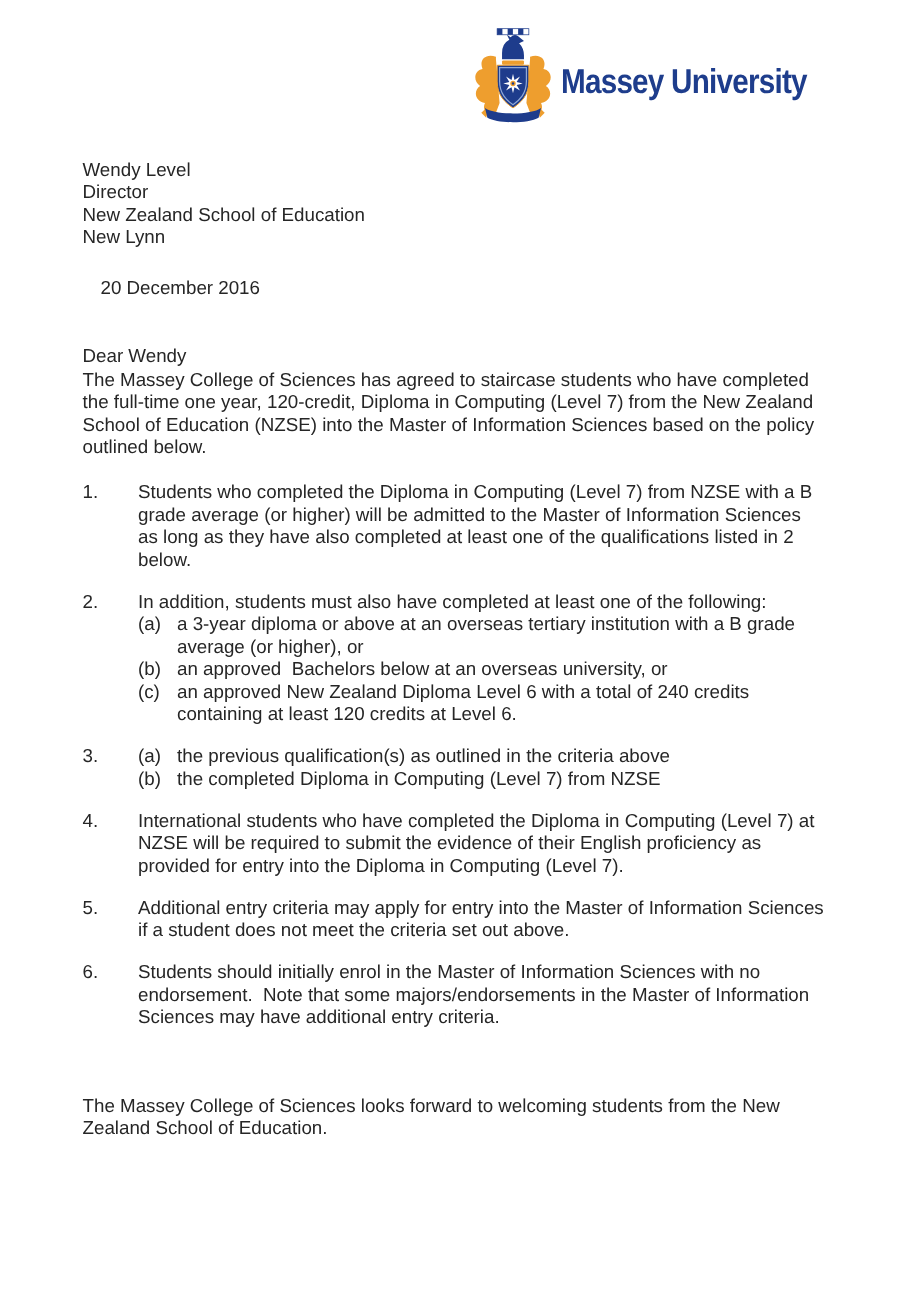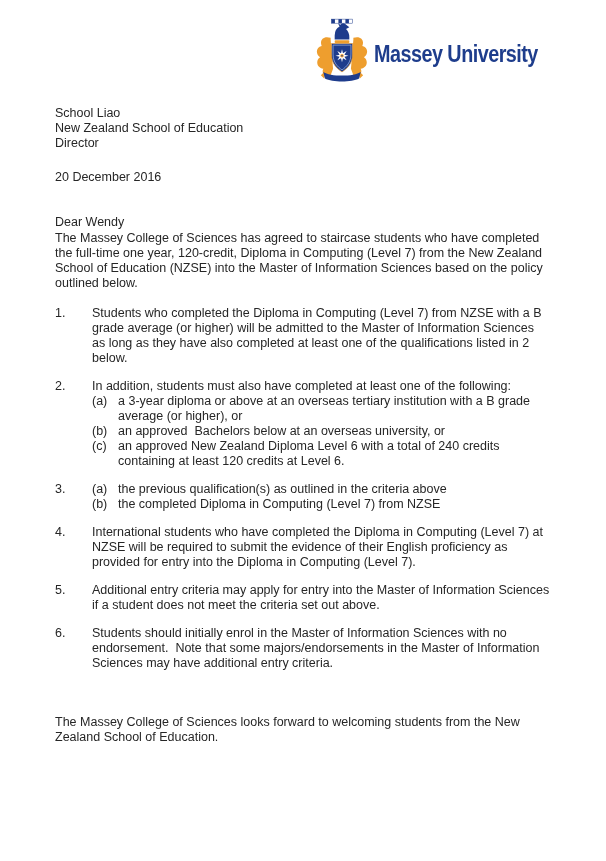--- a/index.html
+++ b/index.html
@@ -17,21 +17,21 @@
     position:absolute;left:374px;top:42px;
     font-size:23px;line-height:24px;font-weight:bold;
     color:#1e3d8c;letter-spacing:-0.6px;white-space:nowrap;
     transform:scaleX(0.86);transform-origin:left center;
   }
 
   
   .content{padding:106px 48px 0 55px;}
   .addr-line{white-space:pre-wrap;}
   .recipient{margin:0 0 19px 0;}
-  .date{margin:0 0 30px 0;}
+  .date{margin:0 0 30px 12px;}
   .salutation{margin:0 0 1px 0;}
   .paragraph{max-width:512px;margin:0 0 15px 0;white-space:pre-wrap;}
   .policy-list{margin:0;}
   .list-item{display:flex;margin:0 0 13px 0;}
   .item-number{width:37px;flex:none;}
   .item-body{flex:1;max-width:466px;}
   .item-text{white-space:pre-wrap;max-width:458px;}
   .sub-item{display:flex;}
   .sub-label{width:26px;flex:none;}
   .sub-text{flex:1;white-space:pre-wrap;}
@@ -71,23 +71,24 @@
       <path fill="#EE9E2E" d="M9,68 l-3,3 4,4 2,-7 z"></path>
       <path fill="#EE9E2E" d="M55,68 l3,3 -4,4 -2,-7 z"></path>
       <path fill="#1e3c8c" d="M9,67 c8,6 38,6 46,0 l-2,8 c-9,5 -33,5 -42,0 z"></path>
     </svg>
   </div>
   <div class="wordmark">Massey University</div>
 
   <div class="content">
 
     <div class="recipient">
-        <div class="addr-line">School Liao</div>
+        <div class="addr-line">Wendy Level</div>
+        <div class="addr-line">Director</div>
         <div class="addr-line">New Zealand School of Education</div>
-        <div class="addr-line">Director</div>
+        <div class="addr-line">New Lynn</div>
       </div>
 
     <div class="date">20 December 2016</div>
 
     <div class="salutation">Dear Wendy</div>
 
     <div class="paragraph">The Massey College of Sciences has agreed to staircase students who have completed the full-time one year, 120-credit, Diploma in Computing (Level 7) from the New Zealand School of Education (NZSE) into the Master of Information Sciences based on the policy outlined below.</div>
 
     <div class="policy-list">
         <div class="list-item">

